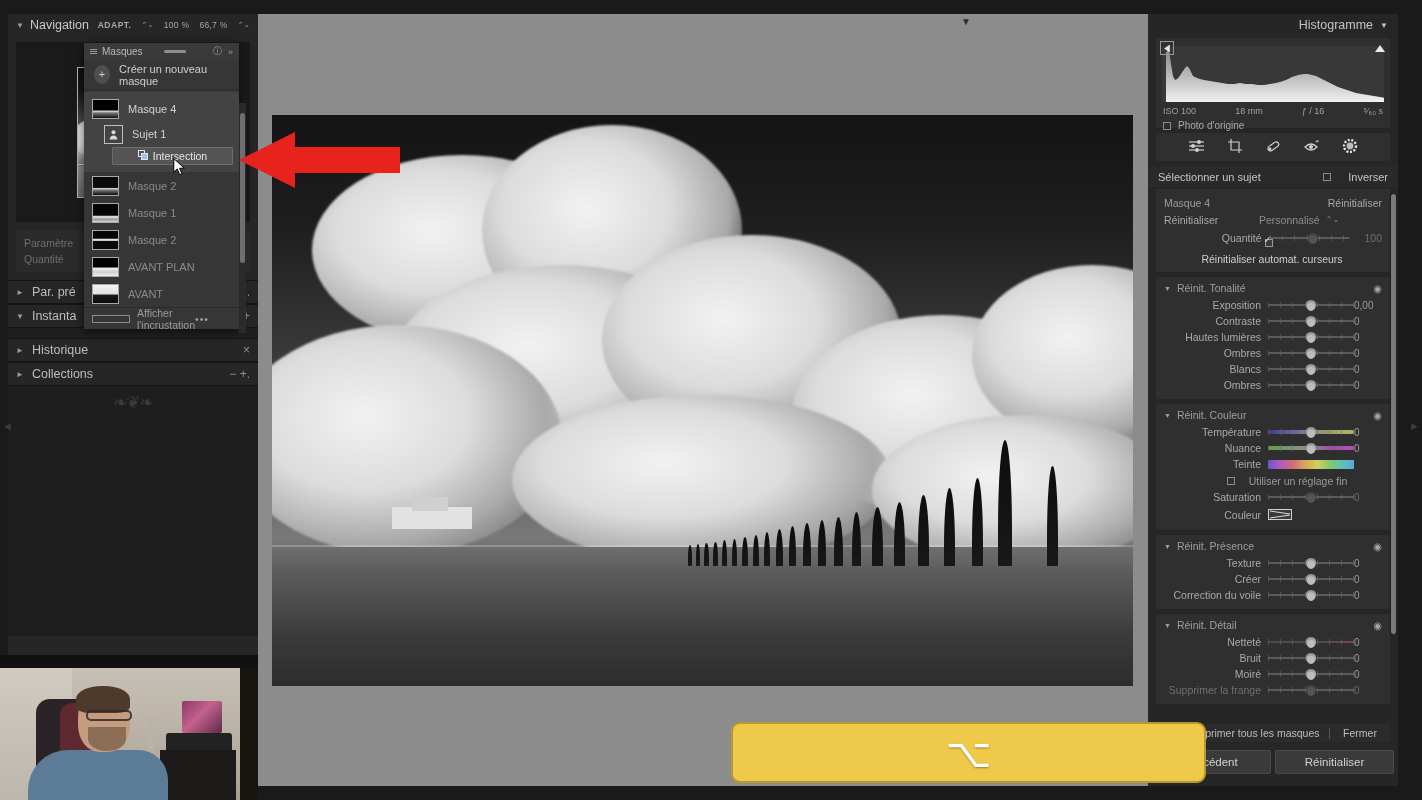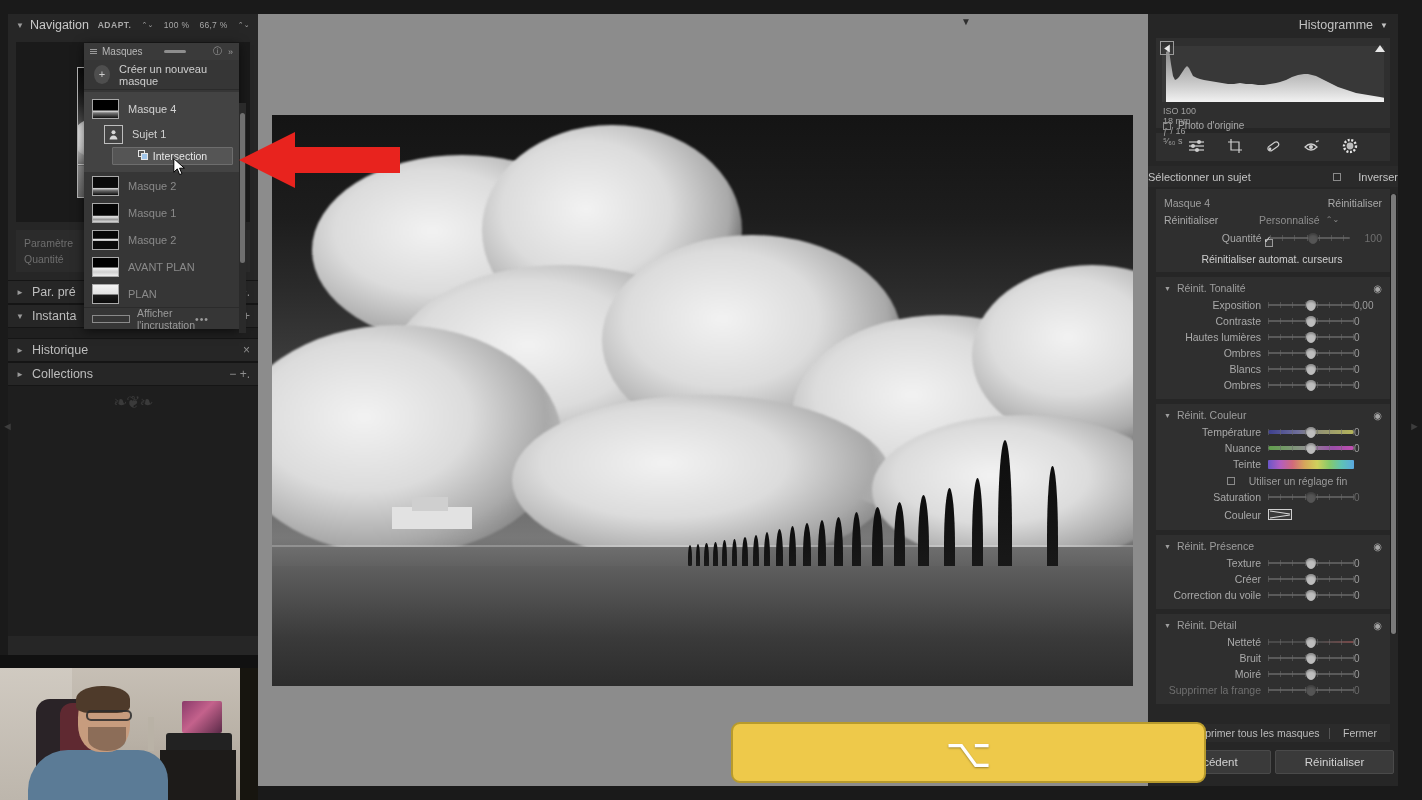--- a/index.html
+++ b/index.html
@@ -86,27 +86,27 @@
 
   
   .right-panel{ position:absolute; left:1148px; top:14px; width:250px; height:772px; background:#262626; }
   .rp-header{ display:flex; align-items:center; justify-content:flex-end; height:22px; padding:0 10px; font-size:12.5px; color:#c2c2c2; gap:7px;}
   .hist-box{ margin:2px 8px 0 8px; height:90px; background:#2f2f2f; position:relative; }
   .histogram{ position:absolute; left:6px; right:6px; top:8px; height:56px; background:#383838; overflow:hidden; }
   .clip{ position:absolute; width:14px; height:14px; display:flex; align-items:center; justify-content:center; }
   .clip.l{ left:4px; top:3px; border:1px solid #9a9a9a; }
   .clip.r{ right:3px; top:3px; }
   .tri-up{ width:0;height:0;border-left:5px solid transparent;border-right:5px solid transparent;border-bottom:7px solid #e8e8e8; }
-  .exif{ position:absolute; left:7px; right:7px; top:68px; display:flex; justify-content:space-between; font-size:9px; color:#a0a0a0;flex-direction:column; }
+  .exif{ position:absolute; left:7px; right:7px; top:68px; display:flex; justify-content:space-between; font-size:9px; color:#a0a0a0; }
   .orig{ position:absolute; left:7px; top:82px; display:flex; align-items:center; font-size:10px; color:#a8a8a8; }
 
   .tools{ margin:5px 8px 0 8px; height:28px; background:#2f2f2f; display:flex; align-items:center; justify-content:center; gap:22px; }
   .tools .ti{ color:#cfcfcf; }
 
-  .subj-bar{ display:flex; align-items:center; height:21px; padding:0 0; font-size:11px; color:#c4c4c4; background:#2a2a2a; margin-top:5px;}
+  .subj-bar{ display:flex; align-items:center; height:21px; padding:0 10px; font-size:11px; color:#c4c4c4; background:#2a2a2a; margin-top:5px;}
   .subj-bar .sp{ flex:1; }
   .subj-bar .inv{ display:flex; align-items:center; gap:10px; }
 
   .mask-info{ background:#2f2f2f; margin:2px 8px 0 8px; padding:5px 8px 7px 8px; }
   .mi-row{ display:flex; align-items:center; justify-content:space-between; height:17px; font-size:10.5px; color:#9e9e9e; }
   .mi-row .rst{ color:#a9a9a9; }
   .mi-row2{ display:flex; align-items:center; height:17px; font-size:10.5px; color:#a9a9a9; }
   .mi-row2 .a{ width:95px; }
   .mi-row2 .b{ color:#8e8e8e; }
   .qt{ display:flex; align-items:center; height:20px; font-size:10.5px; }
@@ -352,21 +352,21 @@
       <div class="mq-item mq-dim">
         <span class="thumb t-m2"></span>
         <span class="lbl">Masque 2</span>
       </div>
       <div class="mq-item mq-dim">
         <span class="thumb t-av"></span>
         <span class="lbl">AVANT PLAN</span>
       </div>
       <div class="mq-item mq-dim">
         <span class="thumb t-ciel"></span>
-        <span class="lbl">PLAN</span>
+        <span class="lbl">AVANT</span>
       </div>
     </div>
 
     <div class="mq-foot">
       <span class="chk"></span>
       <span>Afficher l'incrustation</span>
       <span class="dots">•••</span>
     </div>
 
     <div class="mq-scroll">

